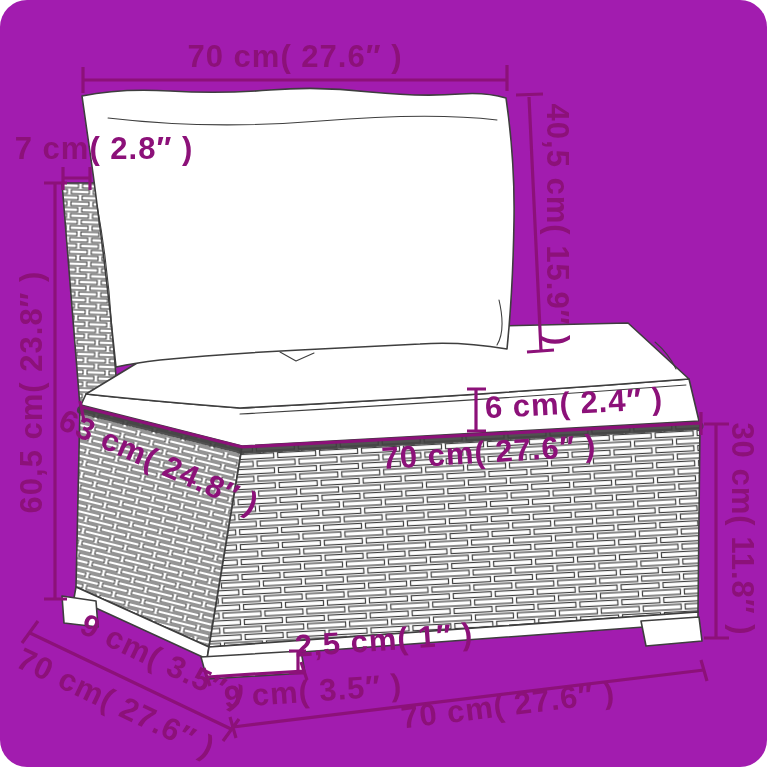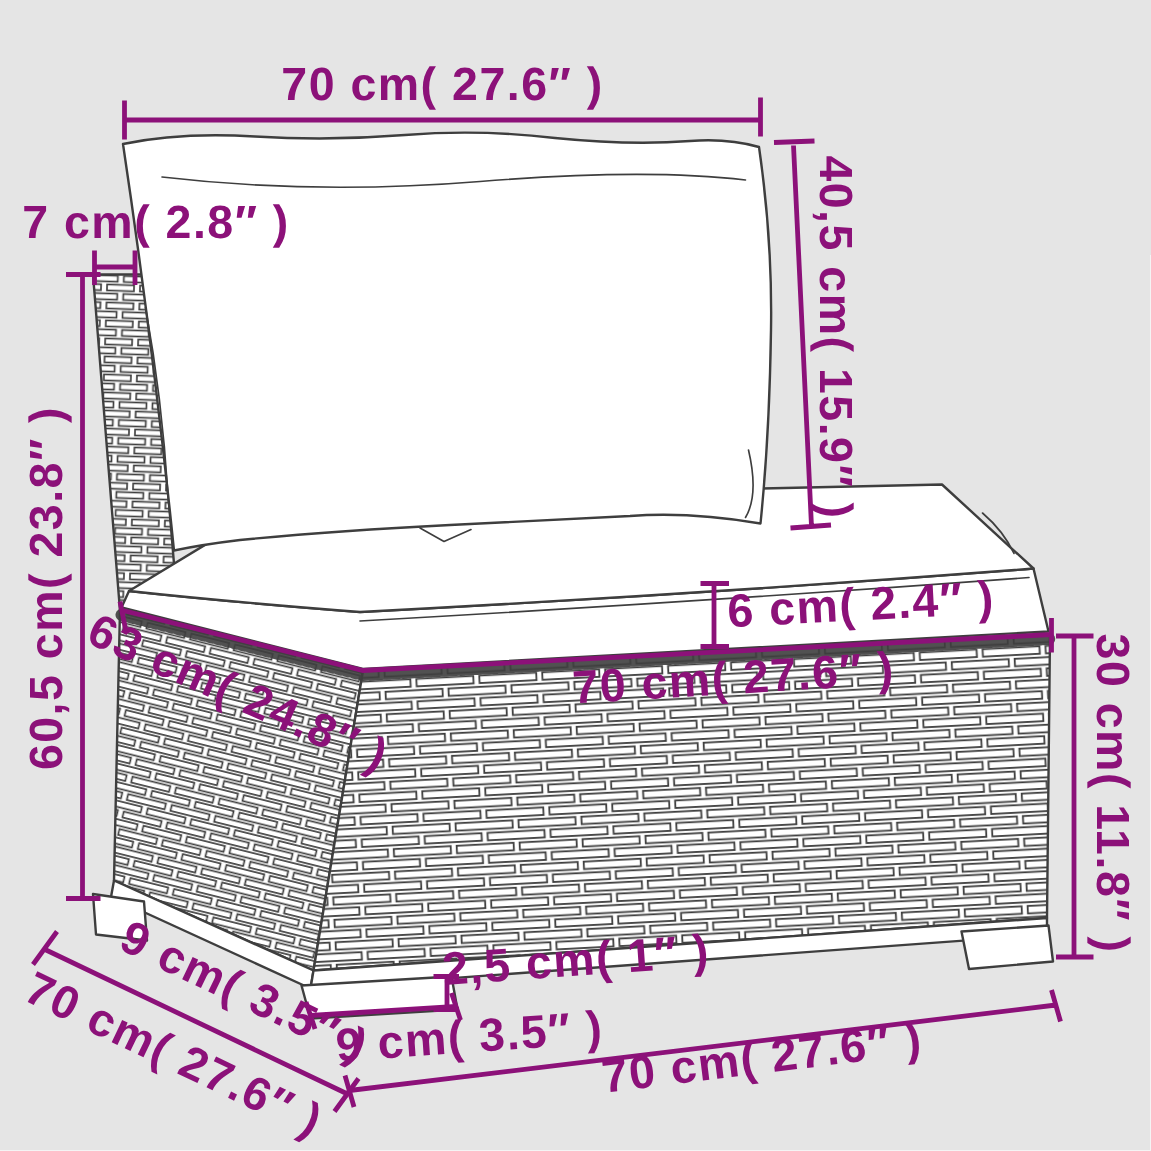--- a/index.html
+++ b/index.html
@@ -1,17 +1,17 @@
 <!DOCTYPE html>
 <html><head>
 <meta charset="utf-8">
 <style>
   html,body{margin:0;padding:0;background:#ffffff;}
-  .stage{position:relative;width:767px;height:767px;background:#e5e5e5;overflow:hidden;
-         font-family:"Liberation Sans",sans-serif;}
+  .stage{position:relative;width:767px;height:767px;background:#a21caf;overflow:hidden;
+         font-family:"Liberation Sans",sans-serif;border-radius:27px;}
   svg{display:block;}
   .furn{stroke:#3e3e3e;stroke-width:1.6;fill:none;stroke-linejoin:round;stroke-linecap:round;}
   .thin{stroke-width:1.1;}
   .dim-lines{stroke:#8c1179;stroke-width:3.2;fill:none;stroke-linecap:butt;}
   .dim-texts text{fill:#8c1179;font-weight:bold;font-size:31px;letter-spacing:1px;
                   text-anchor:middle;dominant-baseline:central;
                   font-family:"Liberation Sans",sans-serif;}
   .sp3{letter-spacing:3px;}
   .sm{font-size:29px;}
 </style>

